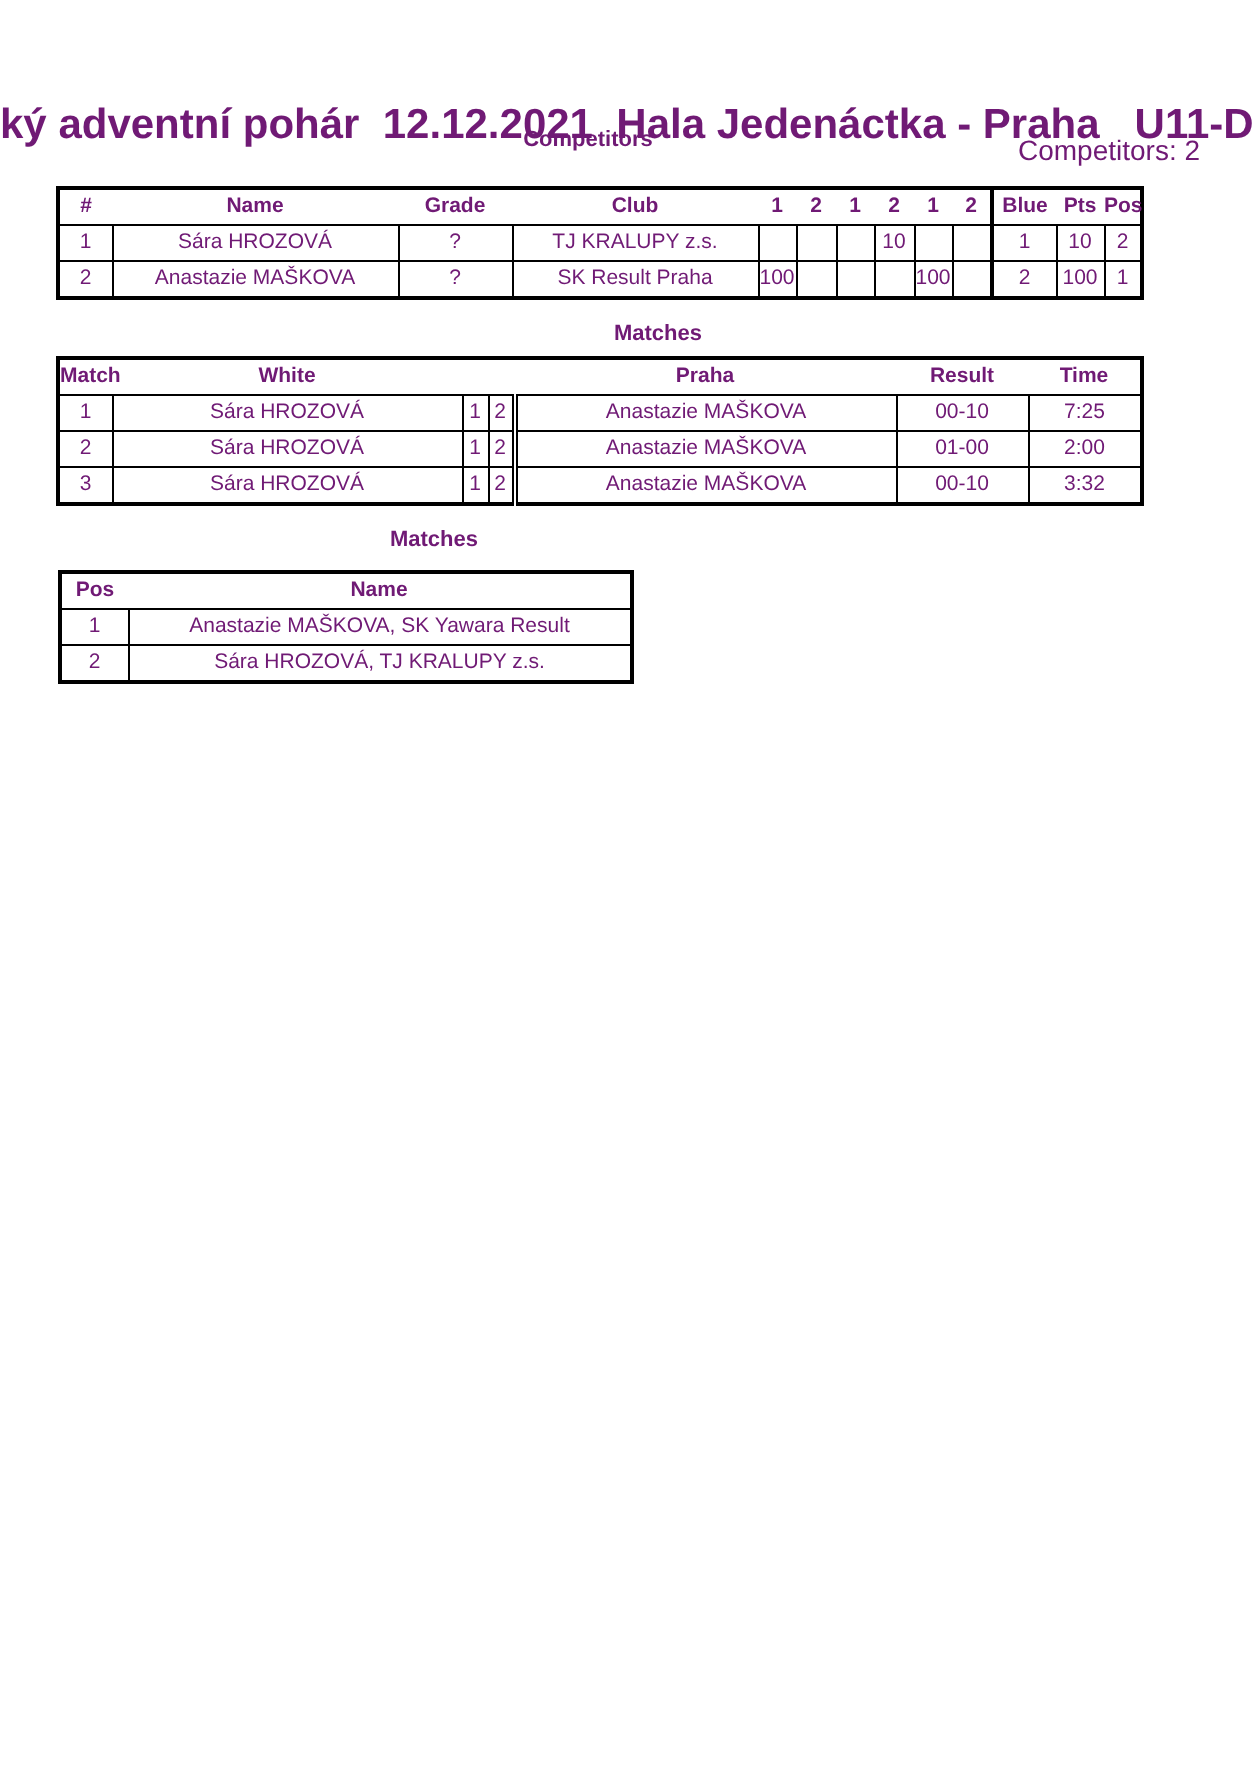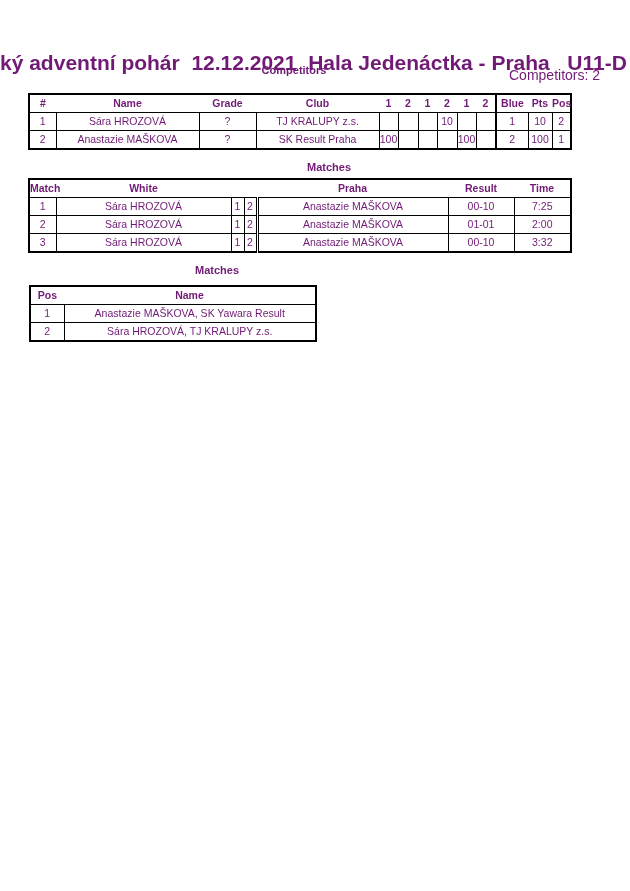--- a/index.html
+++ b/index.html
@@ -148,21 +148,21 @@
       <td class="l pad dbl">Anastazie MAŠKOVA</td>
       <td class="c">00-10</td>
       <td class="c">7:25</td>
     </tr>
     <tr>
       <td class="c">2</td>
       <td class="l pad">Sára HROZOVÁ</td>
       <td class="c">1</td>
       <td class="c">2</td>
       <td class="l pad dbl">Anastazie MAŠKOVA</td>
-      <td class="c">01-01</td>
+      <td class="c">01-00</td>
       <td class="c">2:00</td>
     </tr>
     <tr>
       <td class="c">3</td>
       <td class="l pad">Sára HROZOVÁ</td>
       <td class="c">1</td>
       <td class="c">2</td>
       <td class="l pad dbl">Anastazie MAŠKOVA</td>
       <td class="c">00-10</td>
       <td class="c">3:32</td>

